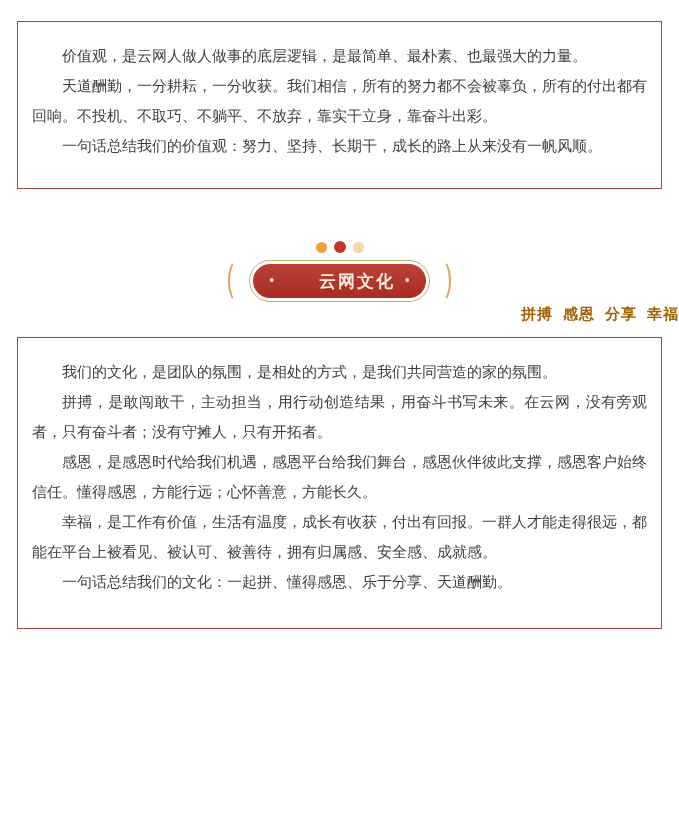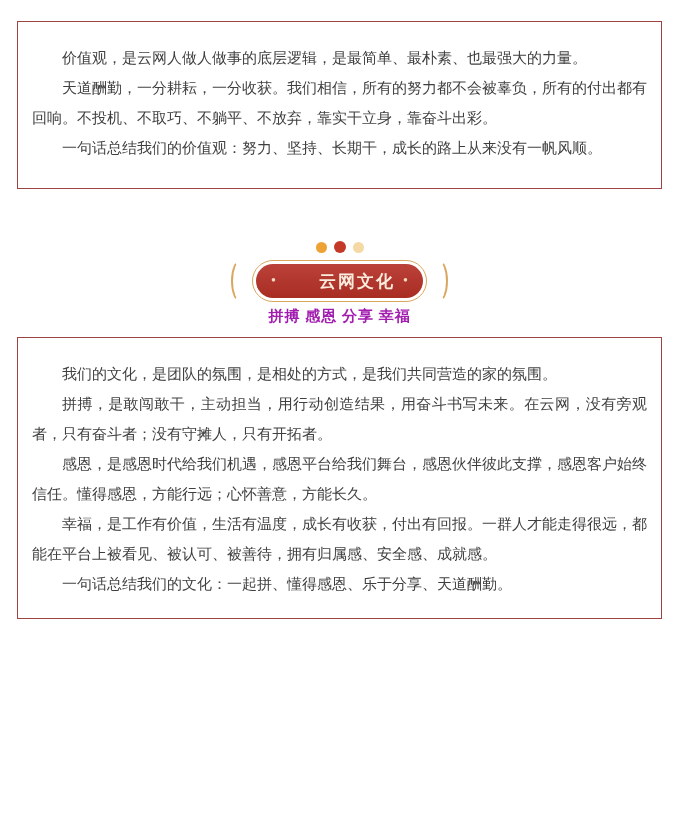--- a/index.html
+++ b/index.html
@@ -1,30 +1,30 @@
 <!DOCTYPE html>
 <html><head>
 <meta charset="utf-8">
 <style>
   * { margin:0; padding:0; box-sizing:border-box; }
   html,body { background:#ffffff; }
   .page {
     position:relative;
     width:679px; height:831px;
     background:#ffffff;
-    font-family:Liberation Serif, serif;
+    font-family:Liberation Mono, monospace;
     overflow:hidden;
   }
   .text-box {
     margin:0 17px;
     border:1px solid #9e4343;
     background:#ffffff;
   }
   .box-values { margin-top:21px; padding:21px 14px 25px; }
-  .box-culture { margin-top:12px; padding:21px 14px 19px; }
+  .box-culture { margin-top:12px; padding:21px 14px 29px; }
   .text-box p {
     font-size:15px;
     line-height:30px;
     color:#3f3f3f;
     text-indent:2em;
     text-align:justify;
   }
   .badge { text-align:center; }
   .dots-row {
     margin-top:52px;
@@ -63,25 +63,26 @@
   .pill-title {
     color:#f9ecdd;
     font-size:17px;
     font-weight:bold;
     letter-spacing:2px;
     margin-left:35px;
   }
   .pill-dot { color:#f3dcc0; font-size:14px; line-height:1; }
   .tagline {
     margin-top:3px;
-    color:#a21caf;
+    color:#a16207;
     font-size:15px;
     font-weight:bold;
     letter-spacing:1px;
     line-height:18px;
+    text-align:right;
   }
 </style>
 </head>
 <body>
 
 <div class="page">
 
   <section class="text-box box-values">
     <p>价值观，是云网人做人做事的底层逻辑，是最简单、最朴素、也最强大的力量。</p>
     <p>天道酬勤，一分耕耘，一分收获。我们相信，所有的努力都不会被辜负，所有的付出都有回响。不投机、不取巧、不躺平、不放弃，靠实干立身，靠奋斗出彩。</p>

